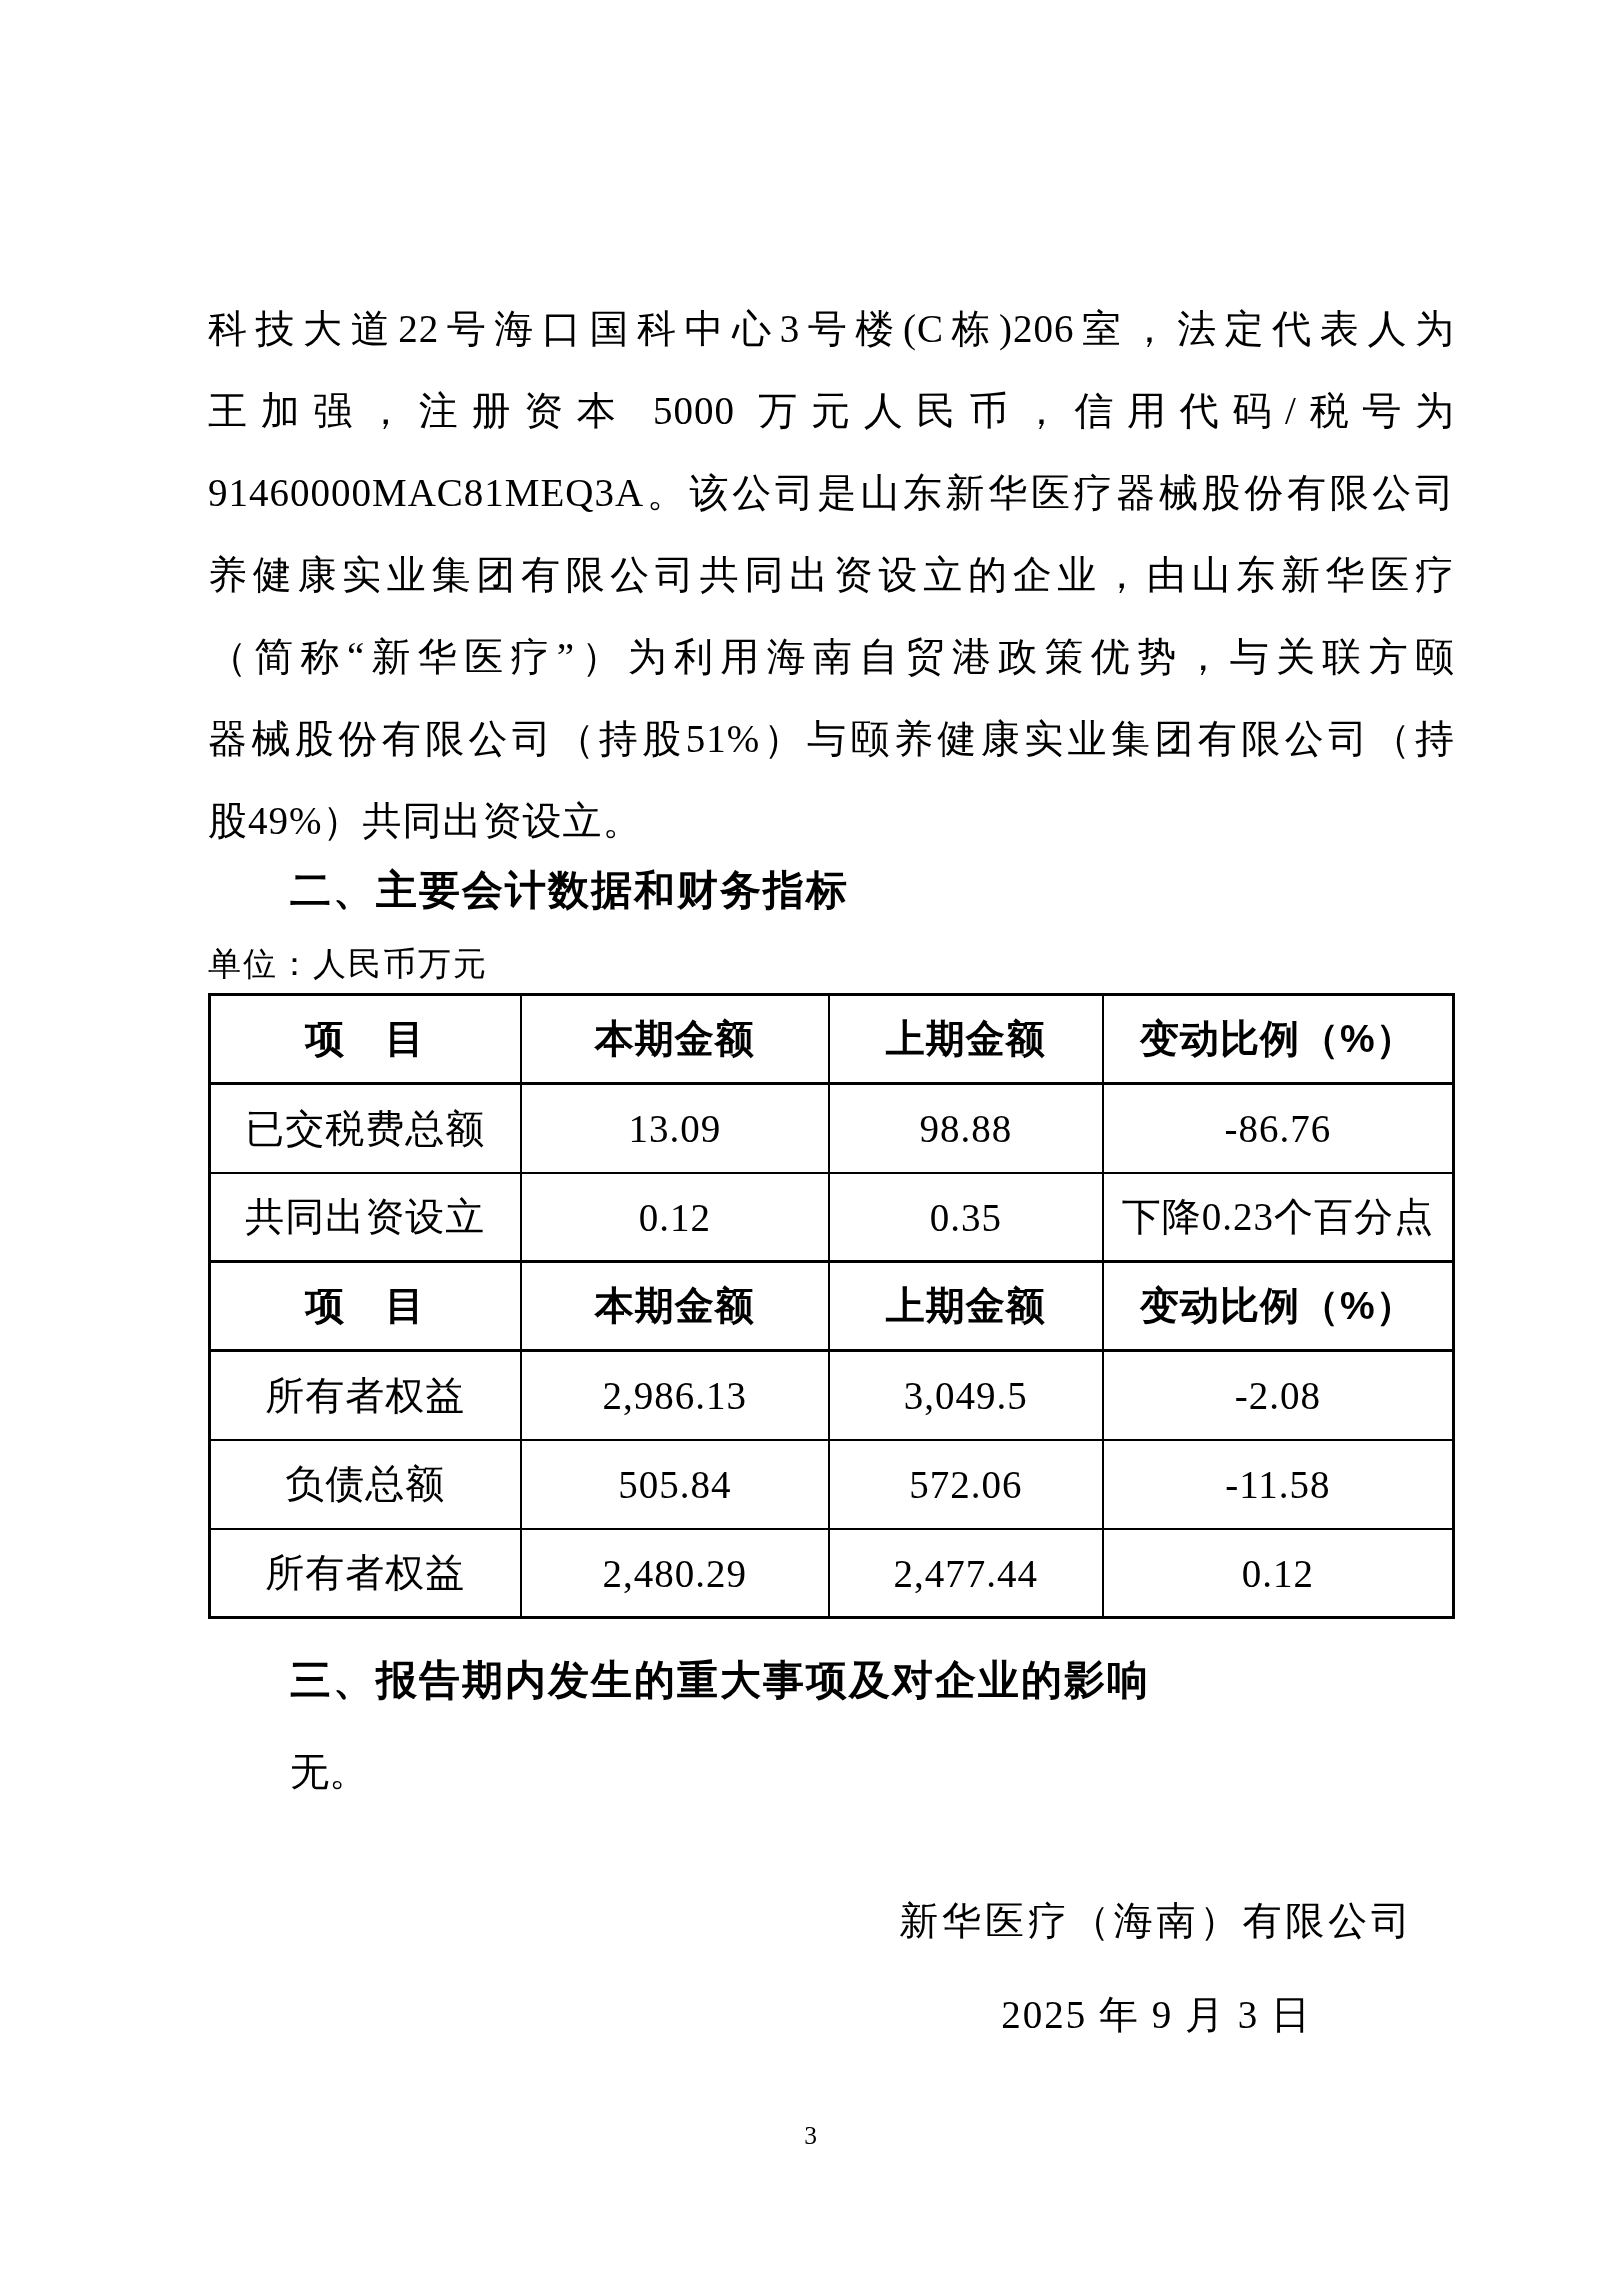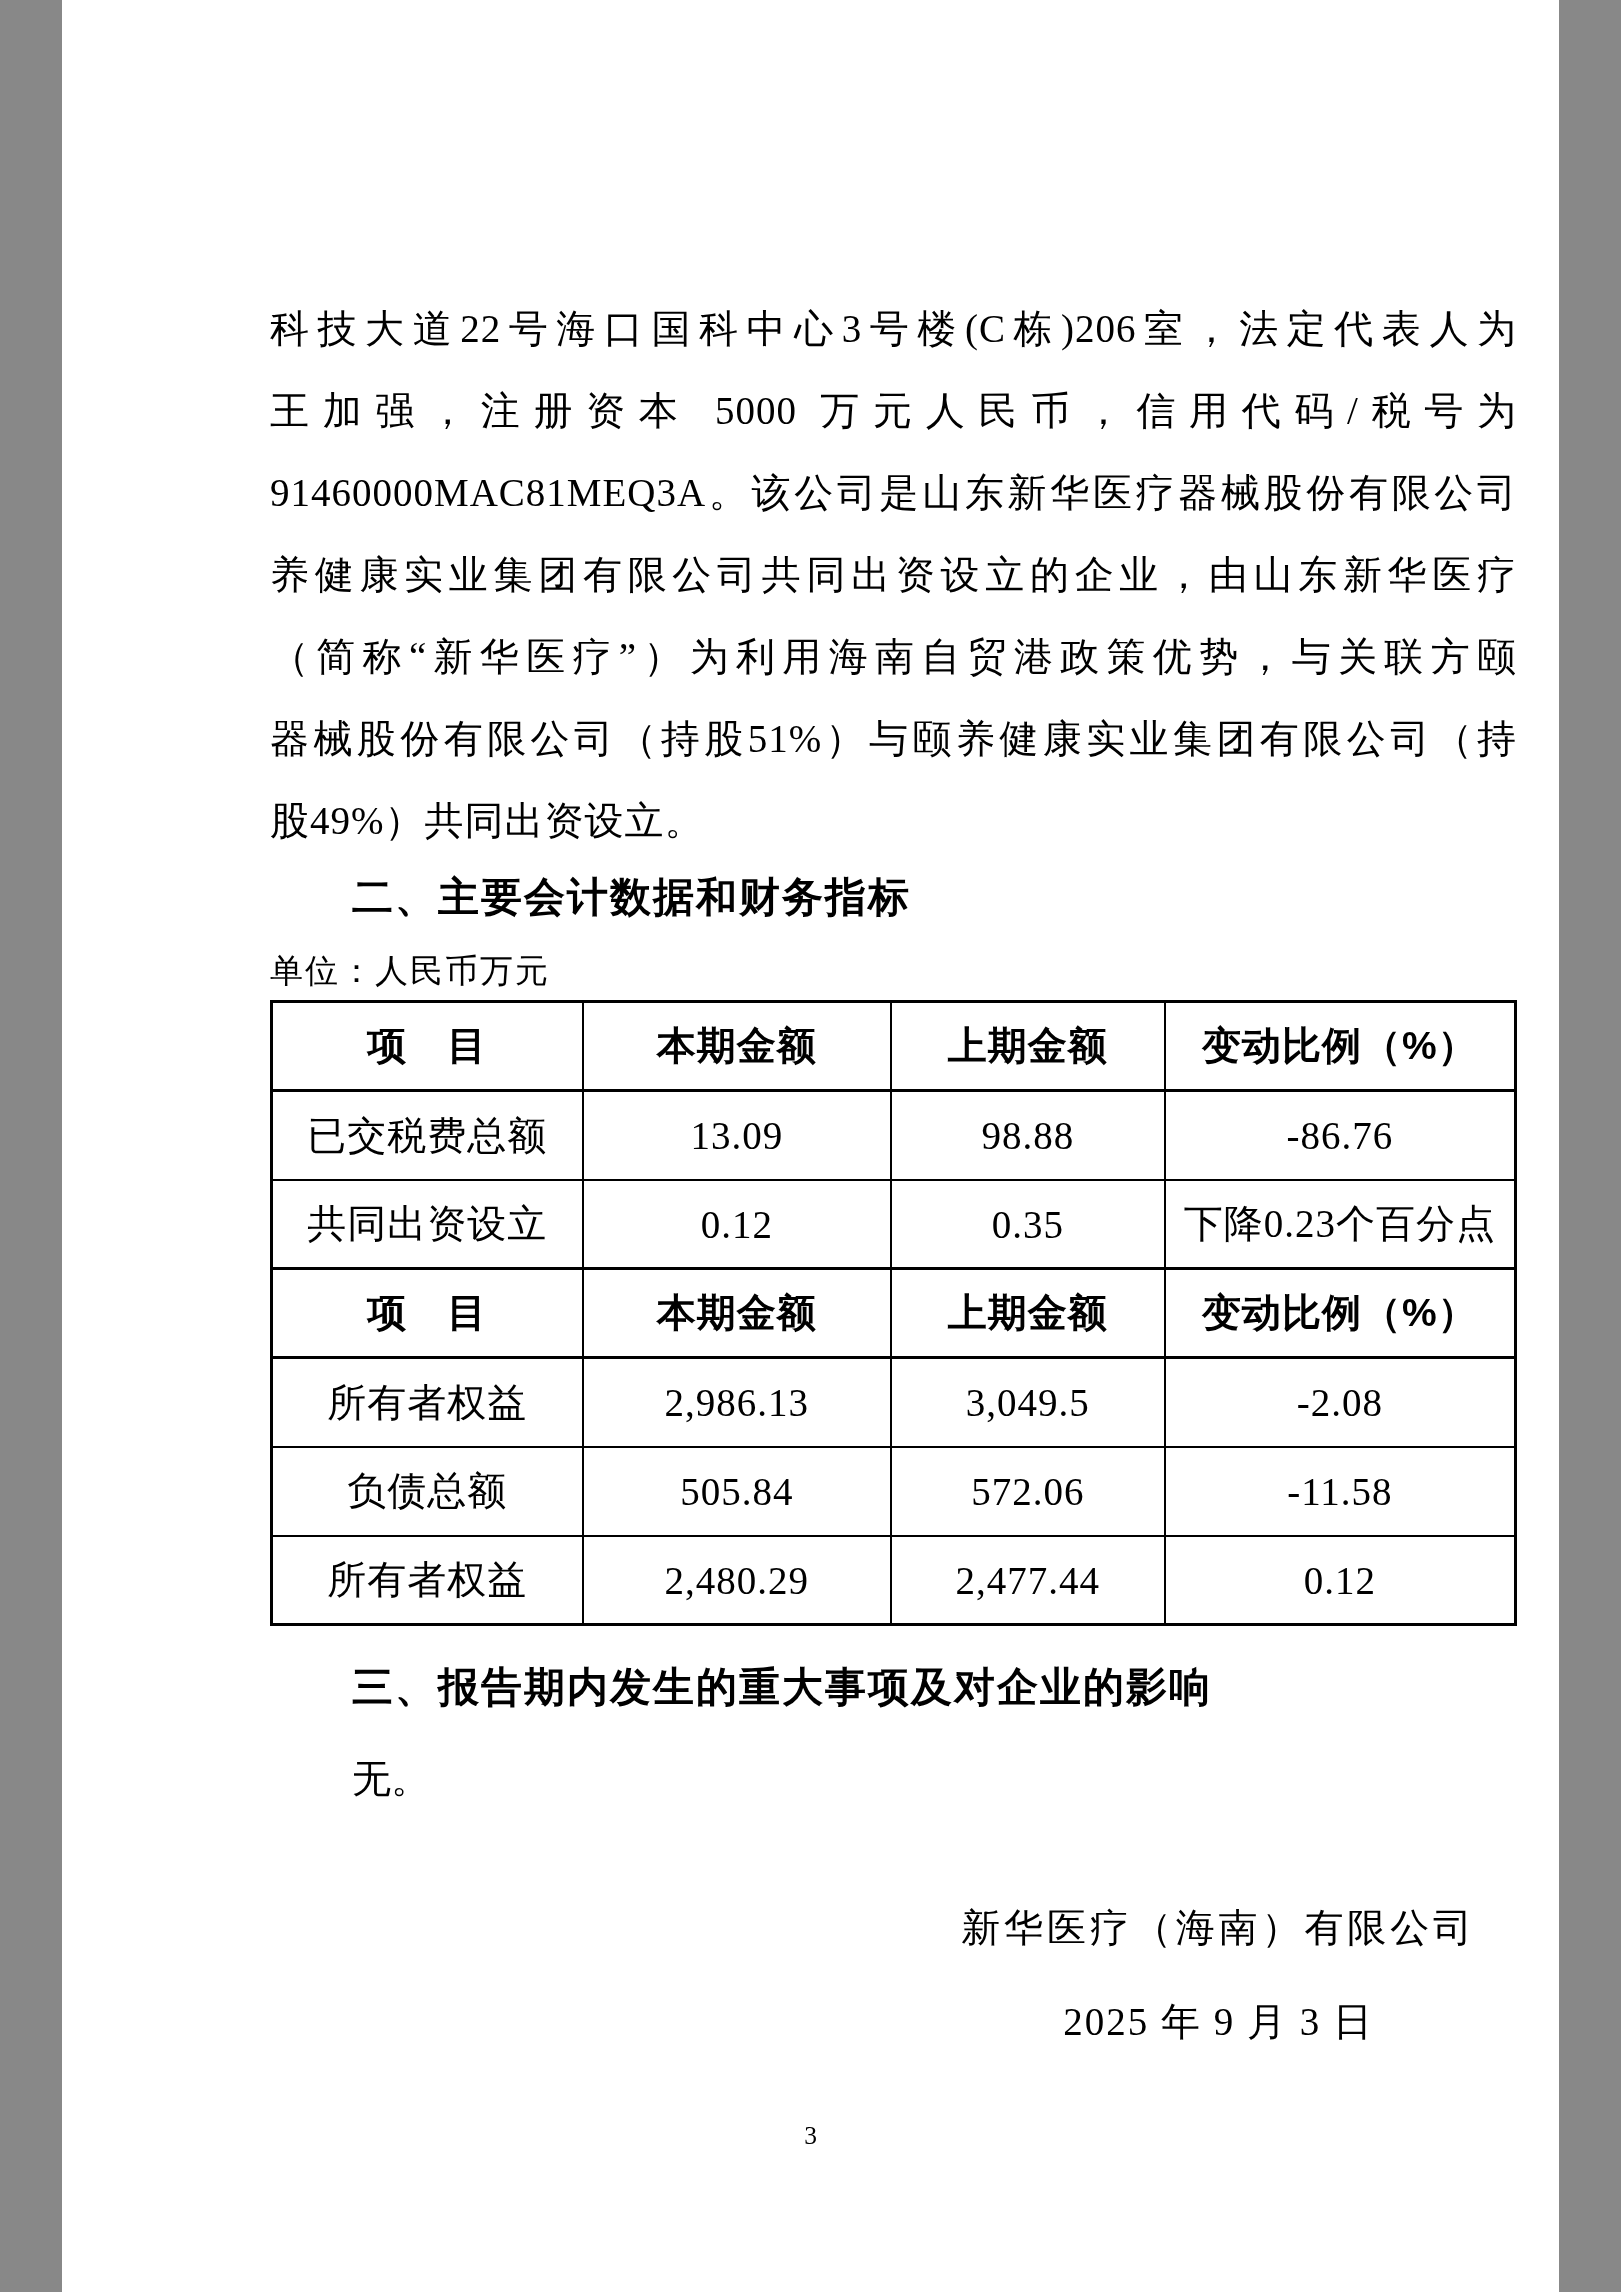--- a/index.html
+++ b/index.html
@@ -1,19 +1,19 @@
 <!DOCTYPE html>
 <html><head>
 <meta charset="utf-8">
 <style>
   * { margin:0; padding:0; box-sizing:border-box; }
   html,body { background:#888; }
   .page {
     position:relative;
-    width:1497px; height:2293px;
+    width:1621px; height:2293px;
     background:#ffffff;
     margin:0 auto;
     overflow:hidden;
     color:#000;
     font-family:"Liberation Serif","DejaVu Serif",serif;
   }
   .content {
     position:absolute;
     left:208px; top:288px;
     width:1247px;
@@ -21,21 +21,21 @@
   .para-line {
     font-size:39px;
     line-height:82px;
     text-align:justify;
     text-align-last:justify;
     letter-spacing:1px;
     white-space:normal;
   }
   .para-line.last { text-align-last:left; }
   .sec-heading {
-    margin-top:7px;
+    margin-top:0;
     padding-left:82px;
     font-family:"Liberation Sans","DejaVu Sans",sans-serif;
     font-weight:700;
     font-size:41px;
     line-height:57px;
     letter-spacing:2px;
   }
   .unit-note {
     margin-top:25.5px;
     font-size:33px;

